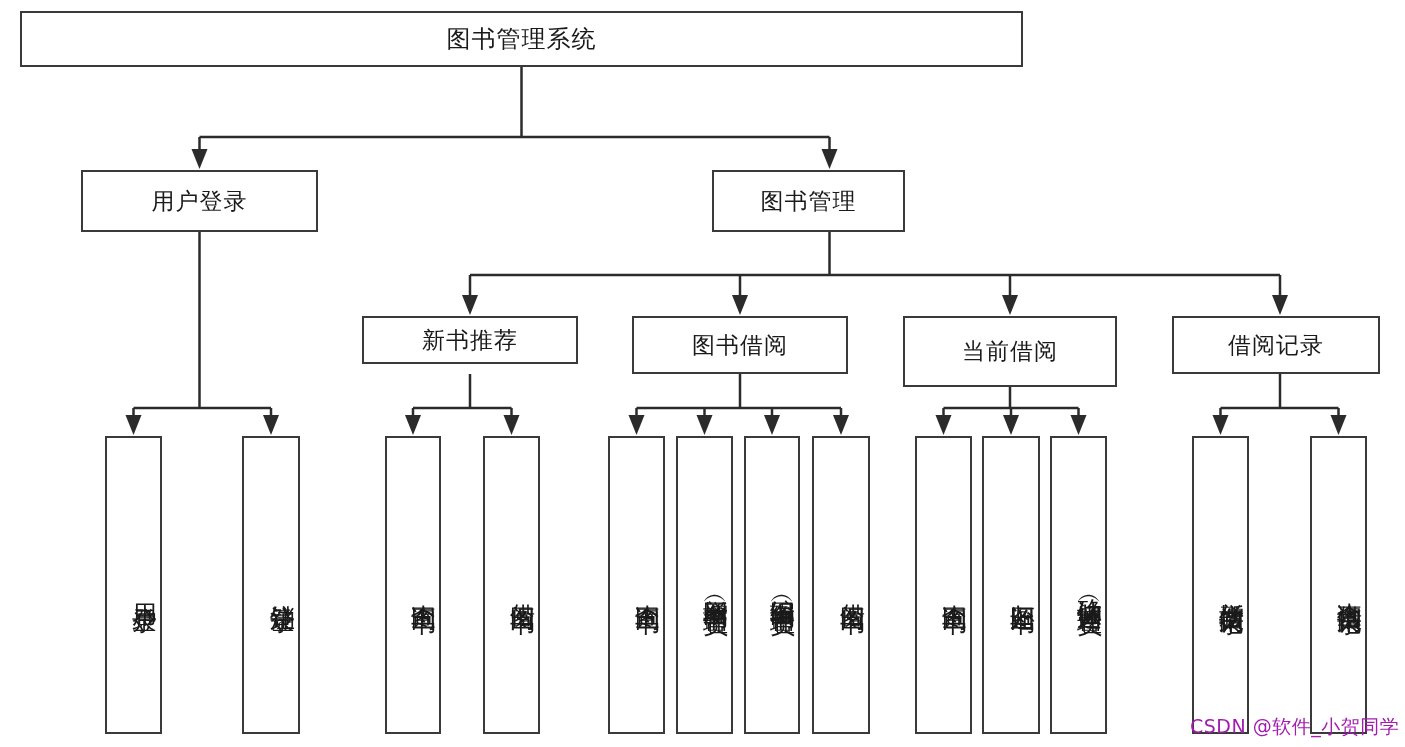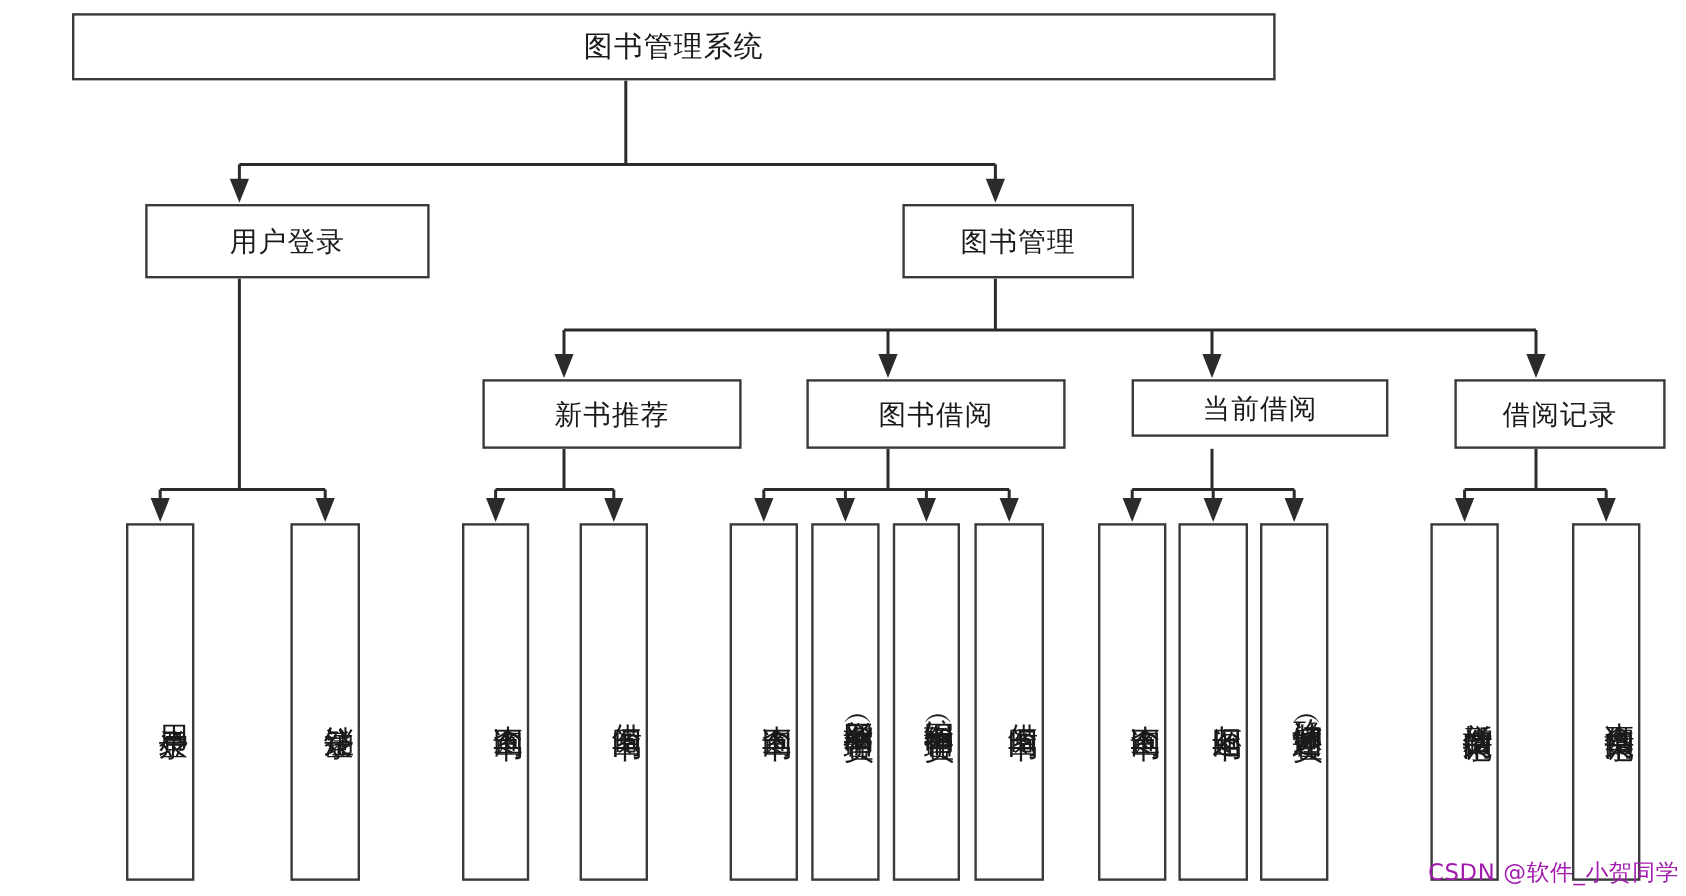--- a/index.html
+++ b/index.html
@@ -32,21 +32,20 @@
     border: 2px solid #3a3a3a;
     display: flex;
     align-items: center;
     justify-content: center;
     color: #1a1a1a;
   }
   .node-h {
     font-size: 23px;
     letter-spacing: 1px;
     white-space: nowrap;
-    margin-left: 40px;
   }
   .node-root {
     font-size: 24px;
   }
   .node-v {
     writing-mode: vertical-rl;
     text-orientation: upright;
     font-size: 25px;
     line-height: 1.28;
     letter-spacing: 2px;
@@ -127,30 +126,30 @@
     </svg>
 <div class="node node-h node-root" style="left: 20px; top: 11px; width: 1003px; height: 56px;">
       <span class="hlabel">图书管理系统</span>
     </div>
     <div class="node node-h" style="left: 81px; top: 170px; width: 237px; height: 62px;">
       <span class="hlabel">用户登录</span>
     </div>
     <div class="node node-h" style="left: 712px; top: 170px; width: 193px; height: 62px;">
       <span class="hlabel">图书管理</span>
     </div>
-    <div class="node node-h" style="left: 362px; top: 316px; width: 216px; height: 58px;">
+    <div class="node node-h" style="left: 362px; top: 316px; width: 216px; height: 48px;">
       <span class="hlabel">新书推荐</span>
     </div>
     <div class="node node-h" style="left: 632px; top: 316px; width: 216px; height: 58px;">
       <span class="hlabel">图书借阅</span>
     </div>
-    <div class="node node-h" style="left: 903px; top: 316px; width: 214px; height: 48px;">
+    <div class="node node-h" style="left: 903px; top: 316px; width: 214px; height: 71px;">
       <span class="hlabel">当前借阅</span>
     </div>
-    <div class="node node-h" style="left: 1172px; top: 316px; width: 176px; height: 58px;">
+    <div class="node node-h" style="left: 1172px; top: 316px; width: 208px; height: 58px;">
       <span class="hlabel">借阅记录</span>
     </div>
     <div class="node node-v" style="left: 105px; top: 436px; width: 57px; height: 298px;">
       <span class="vlabel">用户登录</span>
     </div>
     <div class="node node-v" style="left: 242px; top: 436px; width: 58px; height: 298px;">
       <span class="vlabel">注销登录</span>
     </div>
     <div class="node node-v" style="left: 385px; top: 436px; width: 56px; height: 298px;">
       <span class="vlabel">查询图书</span>

